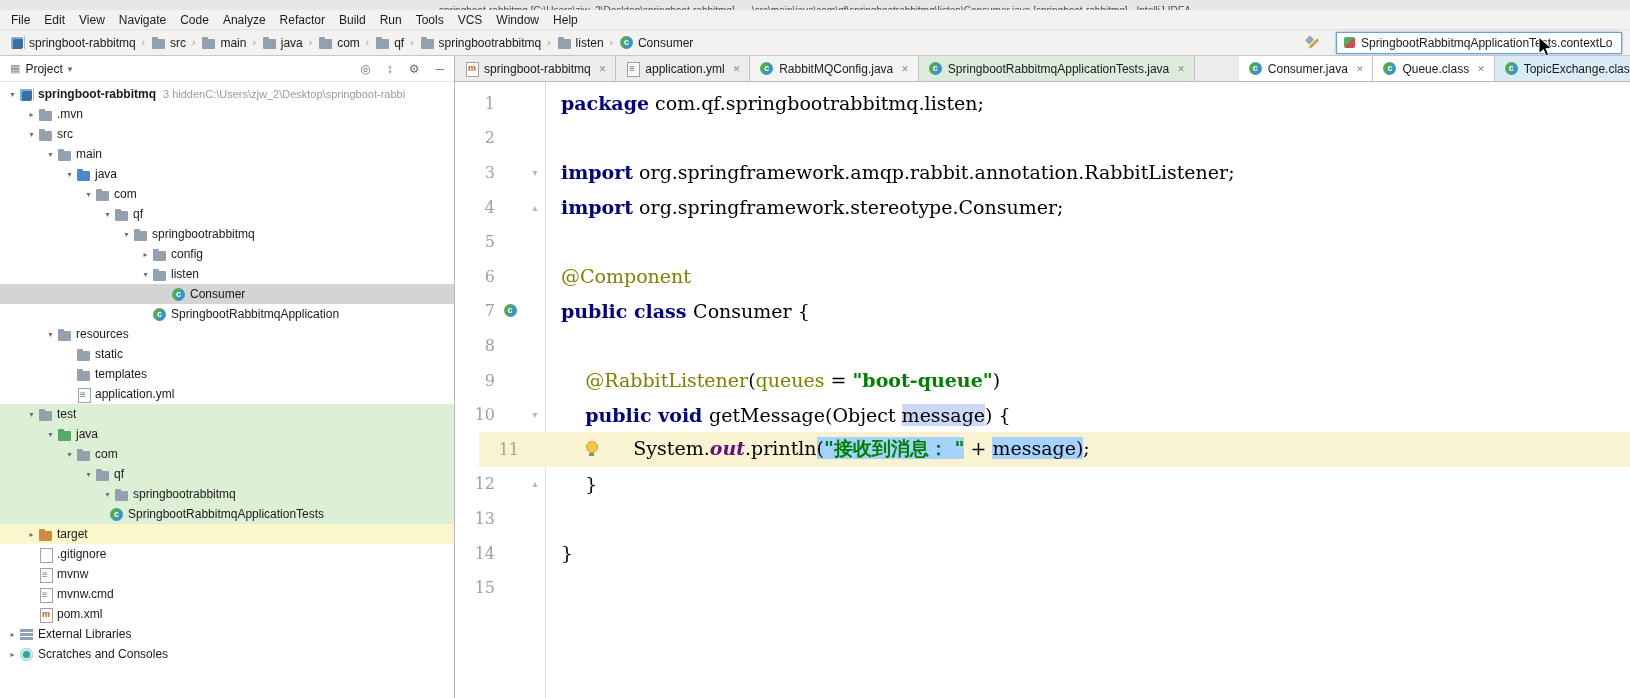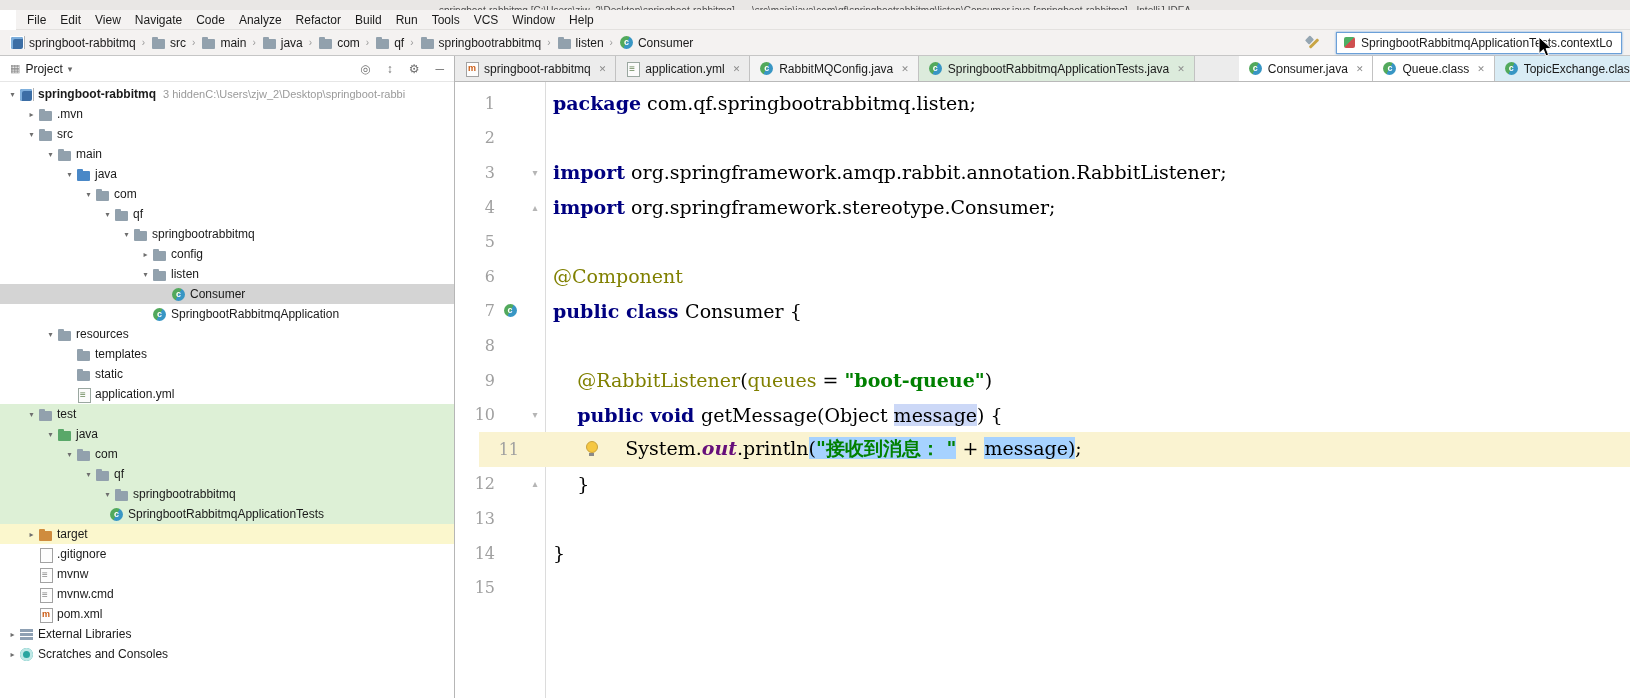--- a/index.html
+++ b/index.html
@@ -4,21 +4,21 @@
 <style>
   *{margin:0;padding:0;box-sizing:border-box;}
   html,body{width:1630px;height:698px;overflow:hidden;background:#fff;font-family:"Liberation Sans",sans-serif;color:#1a1a1a;}
   .window{position:relative;width:1630px;height:698px;display:flex;flex-direction:column;}
 
   
   .titlebar{height:10px;background:#e9e7e5;overflow:hidden;text-align:center;flex:none;}
   .titlebar-text{display:inline-block;font-size:10px;color:#4c4c4c;white-space:nowrap;margin-top:-3px;}
 
   
-  .menubar{height:20px;background:#f4f2f1;display:flex;align-items:center;padding-left:4px;font-size:12px;flex:none;border-bottom:1px solid #e3e1df;margin-left:16px;}
+  .menubar{height:20px;background:#f4f2f1;display:flex;align-items:center;padding-left:4px;font-size:12px;flex:none;border-bottom:1px solid #e3e1df;}
   .menu-item{padding:0 7px;cursor:default;}
 
   
   .navbar{height:26px;background:#f4f2f1;border-bottom:1px solid #c6c6c6;display:flex;align-items:center;padding:0 8px;font-size:12px;flex:none;}
   .crumbs{display:flex;align-items:center;min-width:0;overflow:hidden;}
   .crumb{display:flex;align-items:center;gap:4px;padding:1px 2px;}
   .crumb-sep{color:#9a9a9a;margin:0 4px;font-size:10px;}
   .nav-right{margin-left:auto;display:flex;align-items:center;gap:14px;}
   .run-combo{display:flex;align-items:center;gap:6px;width:286px;height:22px;background:#fff;border:1px solid #6ba0d8;box-shadow:0 0 2px #6ba0d8;padding:0 7px;overflow:hidden;}
   .run-combo-label{white-space:nowrap;overflow:hidden;font-size:12px;}
@@ -74,21 +74,21 @@
   .tab-close{color:#8b8b8b;font-size:9px;margin-left:3px;}
 
   
   .editor{flex:1;position:relative;overflow:hidden;padding-top:4px;font-family:"DejaVu Serif","DejaVu Sans",serif;}
   .gutter-line{position:absolute;top:0;bottom:0;left:90px;width:1px;background:#dcdcdc;}
   .ed-line{display:flex;align-items:center;height:34.6px;position:relative;}
   .ed-line.current{background:var(--curline,#faf3d1);margin-left:24px;}
   .gut-num{width:40px;flex:none;text-align:right;color:#a0a0a0;font-size:16px;}
   .gut-ico{width:30px;flex:none;display:flex;justify-content:center;align-items:center;}
   .gut-fold{width:20px;flex:none;display:flex;justify-content:center;align-items:center;color:#b5b5b5;font-size:10px;}
-  .code{padding-left:8px;font-size:19px;white-space:pre;}
+  .code{padding-left:16px;font-size:19px;white-space:pre;}
   .tk-kw{color:var(--kw,#000080);font-weight:bold;}
   .tk-pl{color:#000;}
   .tk-an{color:var(--an,#808000);}
   .tk-st{color:var(--st,#008000);font-weight:bold;}
   .tk-fd{color:var(--fd,#660e7a);font-weight:bold;font-style:italic;}
   .bg-sel{background:var(--sel,#a6d2ff);}
   .bg-id{background:var(--idhl,#ccd8f7);}
   .bulb{position:absolute;left:106px;top:50%;margin-top:-8px;width:13px;height:15px;}
   .bulb::before{content:"";position:absolute;top:0;left:1px;width:10px;height:10px;border-radius:50%;background:#f5c742;border:1px solid #c9a23c;}
   .bulb::after{content:"";position:absolute;bottom:0;left:4px;width:5px;height:3px;background:#8a8a8a;}
@@ -254,26 +254,26 @@
             <span class="tree-label">SpringbootRabbitmqApplication</span>
           </div>
           <div class="tree-row" style="padding-left: 44px;">
             <span class="chev">▾</span>
             <span class="ico folder"></span>
             <span class="tree-label">resources</span>
           </div>
           <div class="tree-row" style="padding-left: 63px;">
             <span class="chev"></span>
             <span class="ico folder"></span>
+            <span class="tree-label">static</span>
+          </div>
+          <div class="tree-row" style="padding-left: 63px;">
+            <span class="chev"></span>
+            <span class="ico folder"></span>
             <span class="tree-label">templates</span>
-          </div>
-          <div class="tree-row" style="padding-left: 63px;">
-            <span class="chev"></span>
-            <span class="ico folder"></span>
-            <span class="tree-label">static</span>
           </div>
           <div class="tree-row" style="padding-left: 63px;">
             <span class="chev"></span>
             <span class="ico yml"></span>
             <span class="tree-label">application.yml</span>
           </div>
           <div class="tree-row hl-green" style="padding-left: 25px;">
             <span class="chev">▾</span>
             <span class="ico folder"></span>
             <span class="tree-label">test</span>

